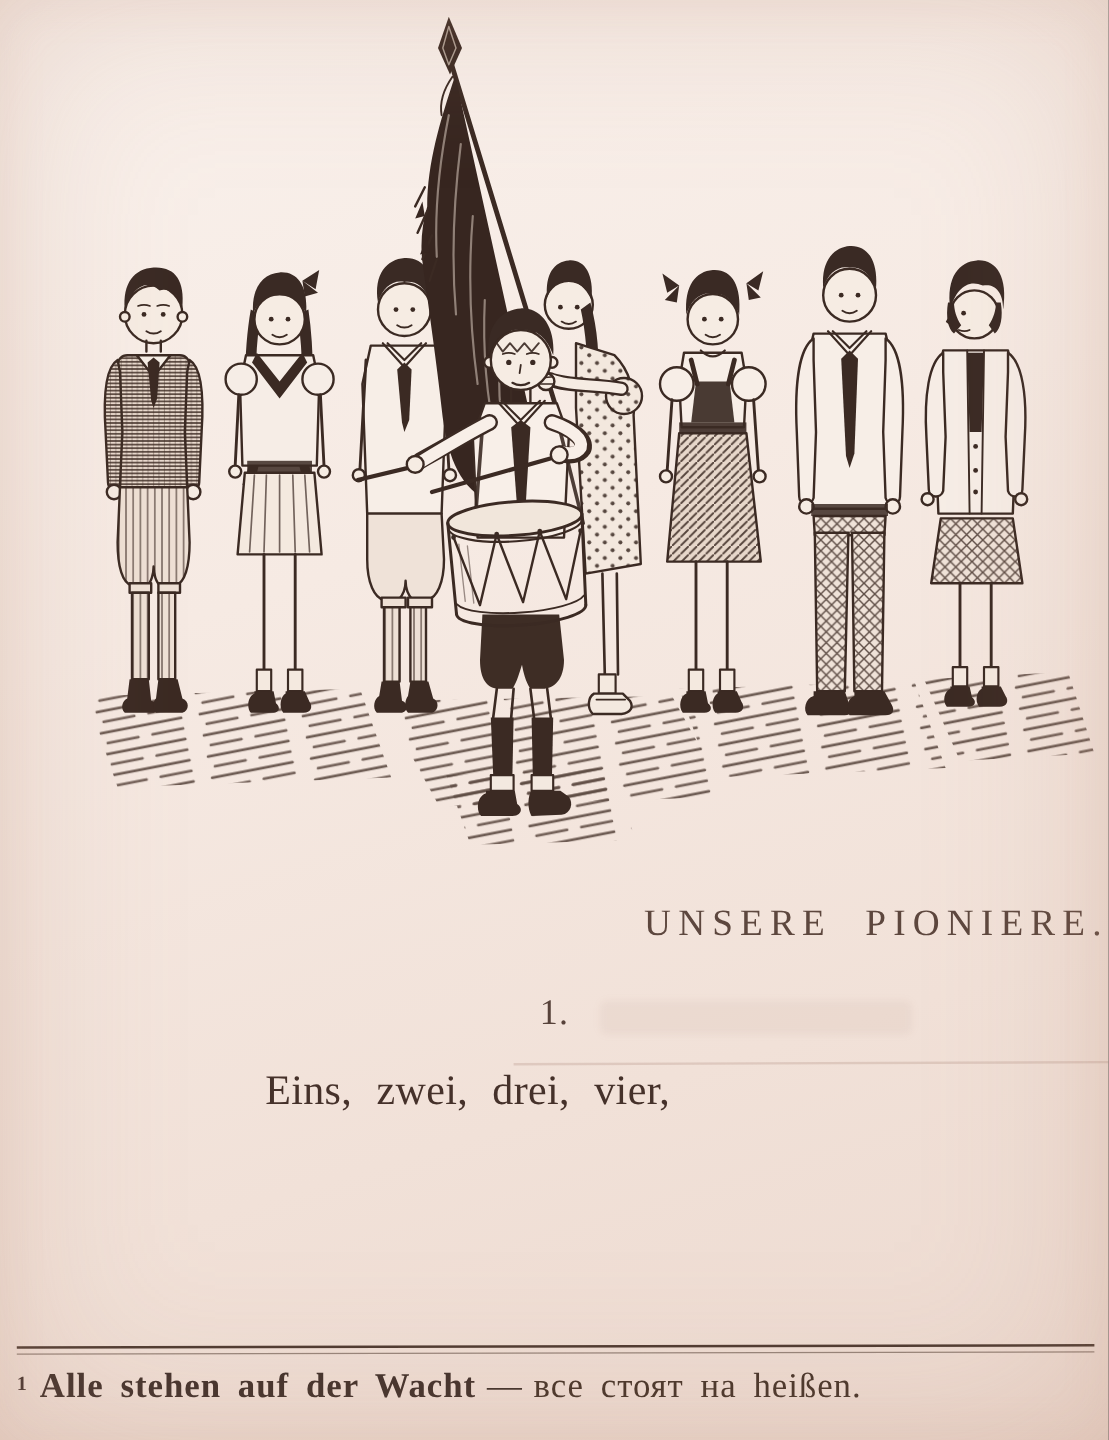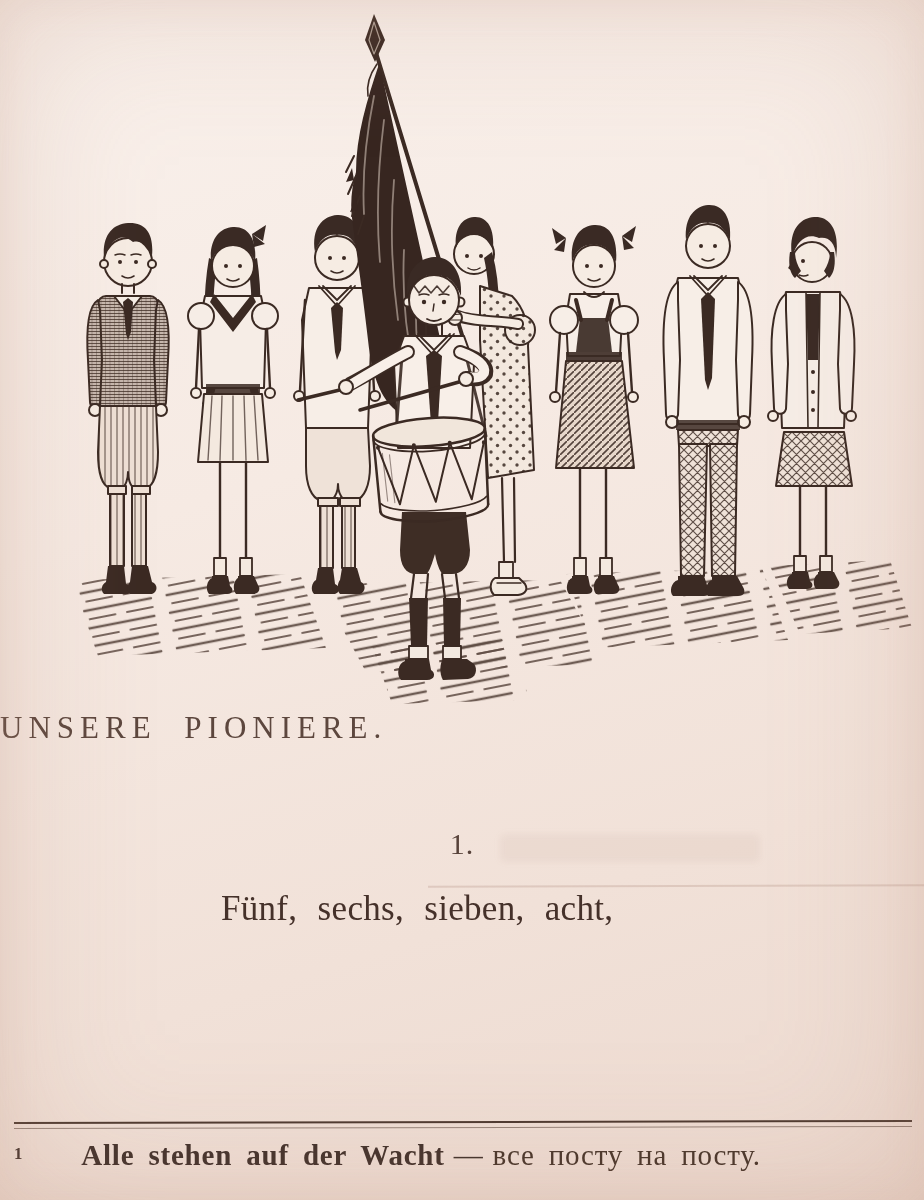--- a/index.html
+++ b/index.html
@@ -11,22 +11,22 @@
     background:linear-gradient(163deg,#f9f1ec 0%,#f6eae3 38%,#f1e1d8 72%,#ecd9cf 100%);
     font-family:"Liberation Serif","DejaVu Serif",serif;
   }
   .page::after{ 
     content:"";position:absolute;inset:0;pointer-events:none;
     box-shadow:inset 0 0 150px rgba(186,140,118,.28), inset 0 0 40px rgba(205,165,145,.14);
   }
   .illustration{position:absolute;top:0;left:0;}
   svg *{stroke-linecap:round;stroke-linejoin:round;}
   .title{
-    position:absolute;top:710px;left:0;width:100%;
-    text-align:left;font-size:31px;letter-spacing:6px;word-spacing:14px;
+    position:absolute;top:751px;left:0;width:100%;
+    text-align:right;font-size:31px;letter-spacing:6px;word-spacing:14px;
     color:#5d473e;
   }
   .section-number{
     position:absolute;top:827px;left:0;width:100%;
     text-align:center;font-size:30px;color:#57423a;letter-spacing:1px;
   }
   .crease{
     position:absolute;top:885px;left:428px;width:496px;height:2px;
     background:rgba(156,114,98,.22);transform:rotate(-.2deg);
   }
@@ -43,21 +43,21 @@
   .footnote-rule{
     position:absolute;top:1121px;left:14px;width:898px;height:4px;
     border-top:2px solid #4e3a30;border-bottom:1px solid rgba(78,58,48,.55);
     transform:rotate(-.12deg);
   }
   .footnote{
     position:absolute;top:1139px;left:14px;width:900px;
     font-size:29px;color:#41302a;letter-spacing:.8px;word-spacing:6px;white-space:nowrap;
   }
   .footnote sup{font-size:.58em;vertical-align:30%;margin-right:10px;font-weight:bold;}
-  .footnote .de{font-weight:bold;margin-left:48px;}
+  .footnote .de{font-weight:bold;}
   .footnote .sep{margin:0 9px;color:#41302a;}
   .footnote .ru{font-weight:normal;color:#473429;}
 </style>
 </head>
 <body>
 
 <div class="page">
 
   <svg class="illustration" width="924" height="712" viewBox="0 0 924 712" role="img" aria-label="Ink drawing of eight young pioneers standing in a row: a drummer boy with a side drum in front, a tall dark banner on a pole behind him, flanked by boys and girls in pioneer dress">
     <defs>
@@ -329,22 +329,22 @@
   </svg>
 
   <div class="title">UNSERE PIONIERE.</div>
 
   <div class="section-number">1.</div>
 
   <div class="showthrough"></div>
   <div class="crease"></div>
 
   <div class="poem">
-    <div class="poem-line">Fünf, sechs, sieben, acht,</div>
+    <div class="poem-line">Eins, zwei, drei, vier,</div>
   </div>
 
   <div class="footnote-rule"></div>
 
   <div class="footnote">
-    <sup>1</sup><span class="de">Alle stehen auf der Wacht</span><span class="sep">—</span><span class="ru">все посту на посту.</span>
+    <sup>1</sup><span class="de">Alle stehen auf der Wacht</span><span class="sep">—</span><span class="ru">все стоят на heißen.</span>
   </div>
 
 </div>
 
 </body></html>

